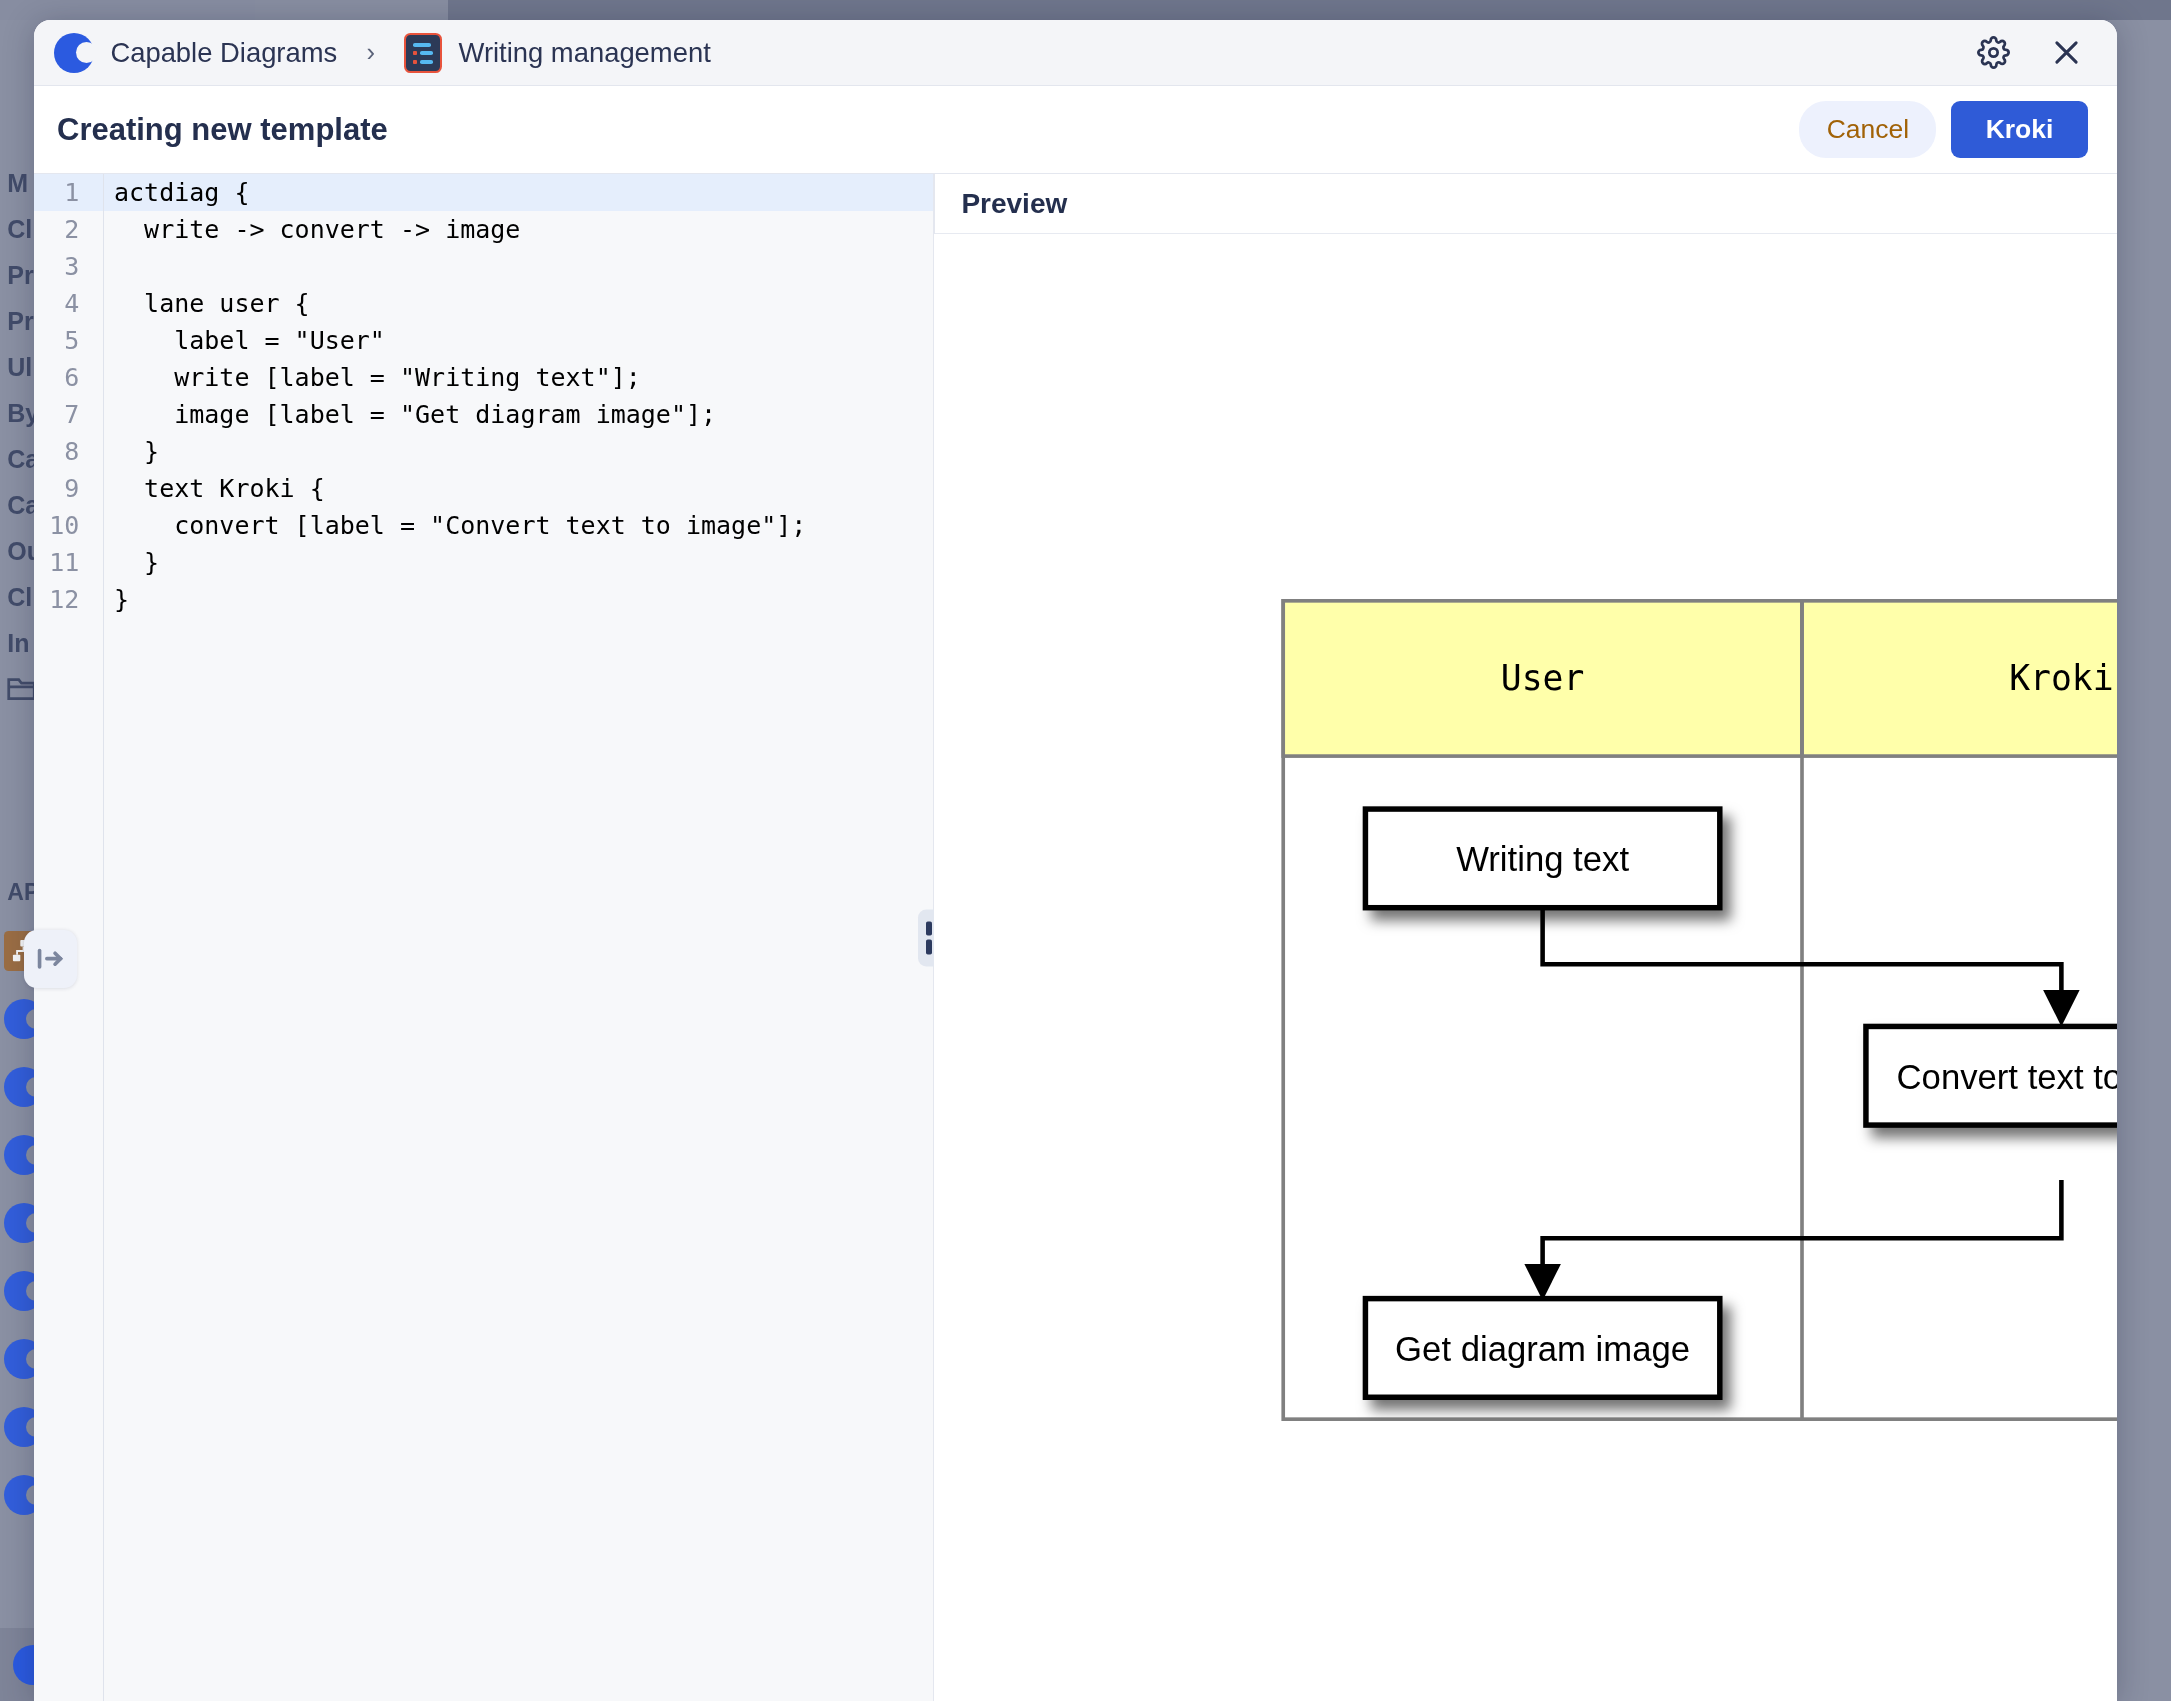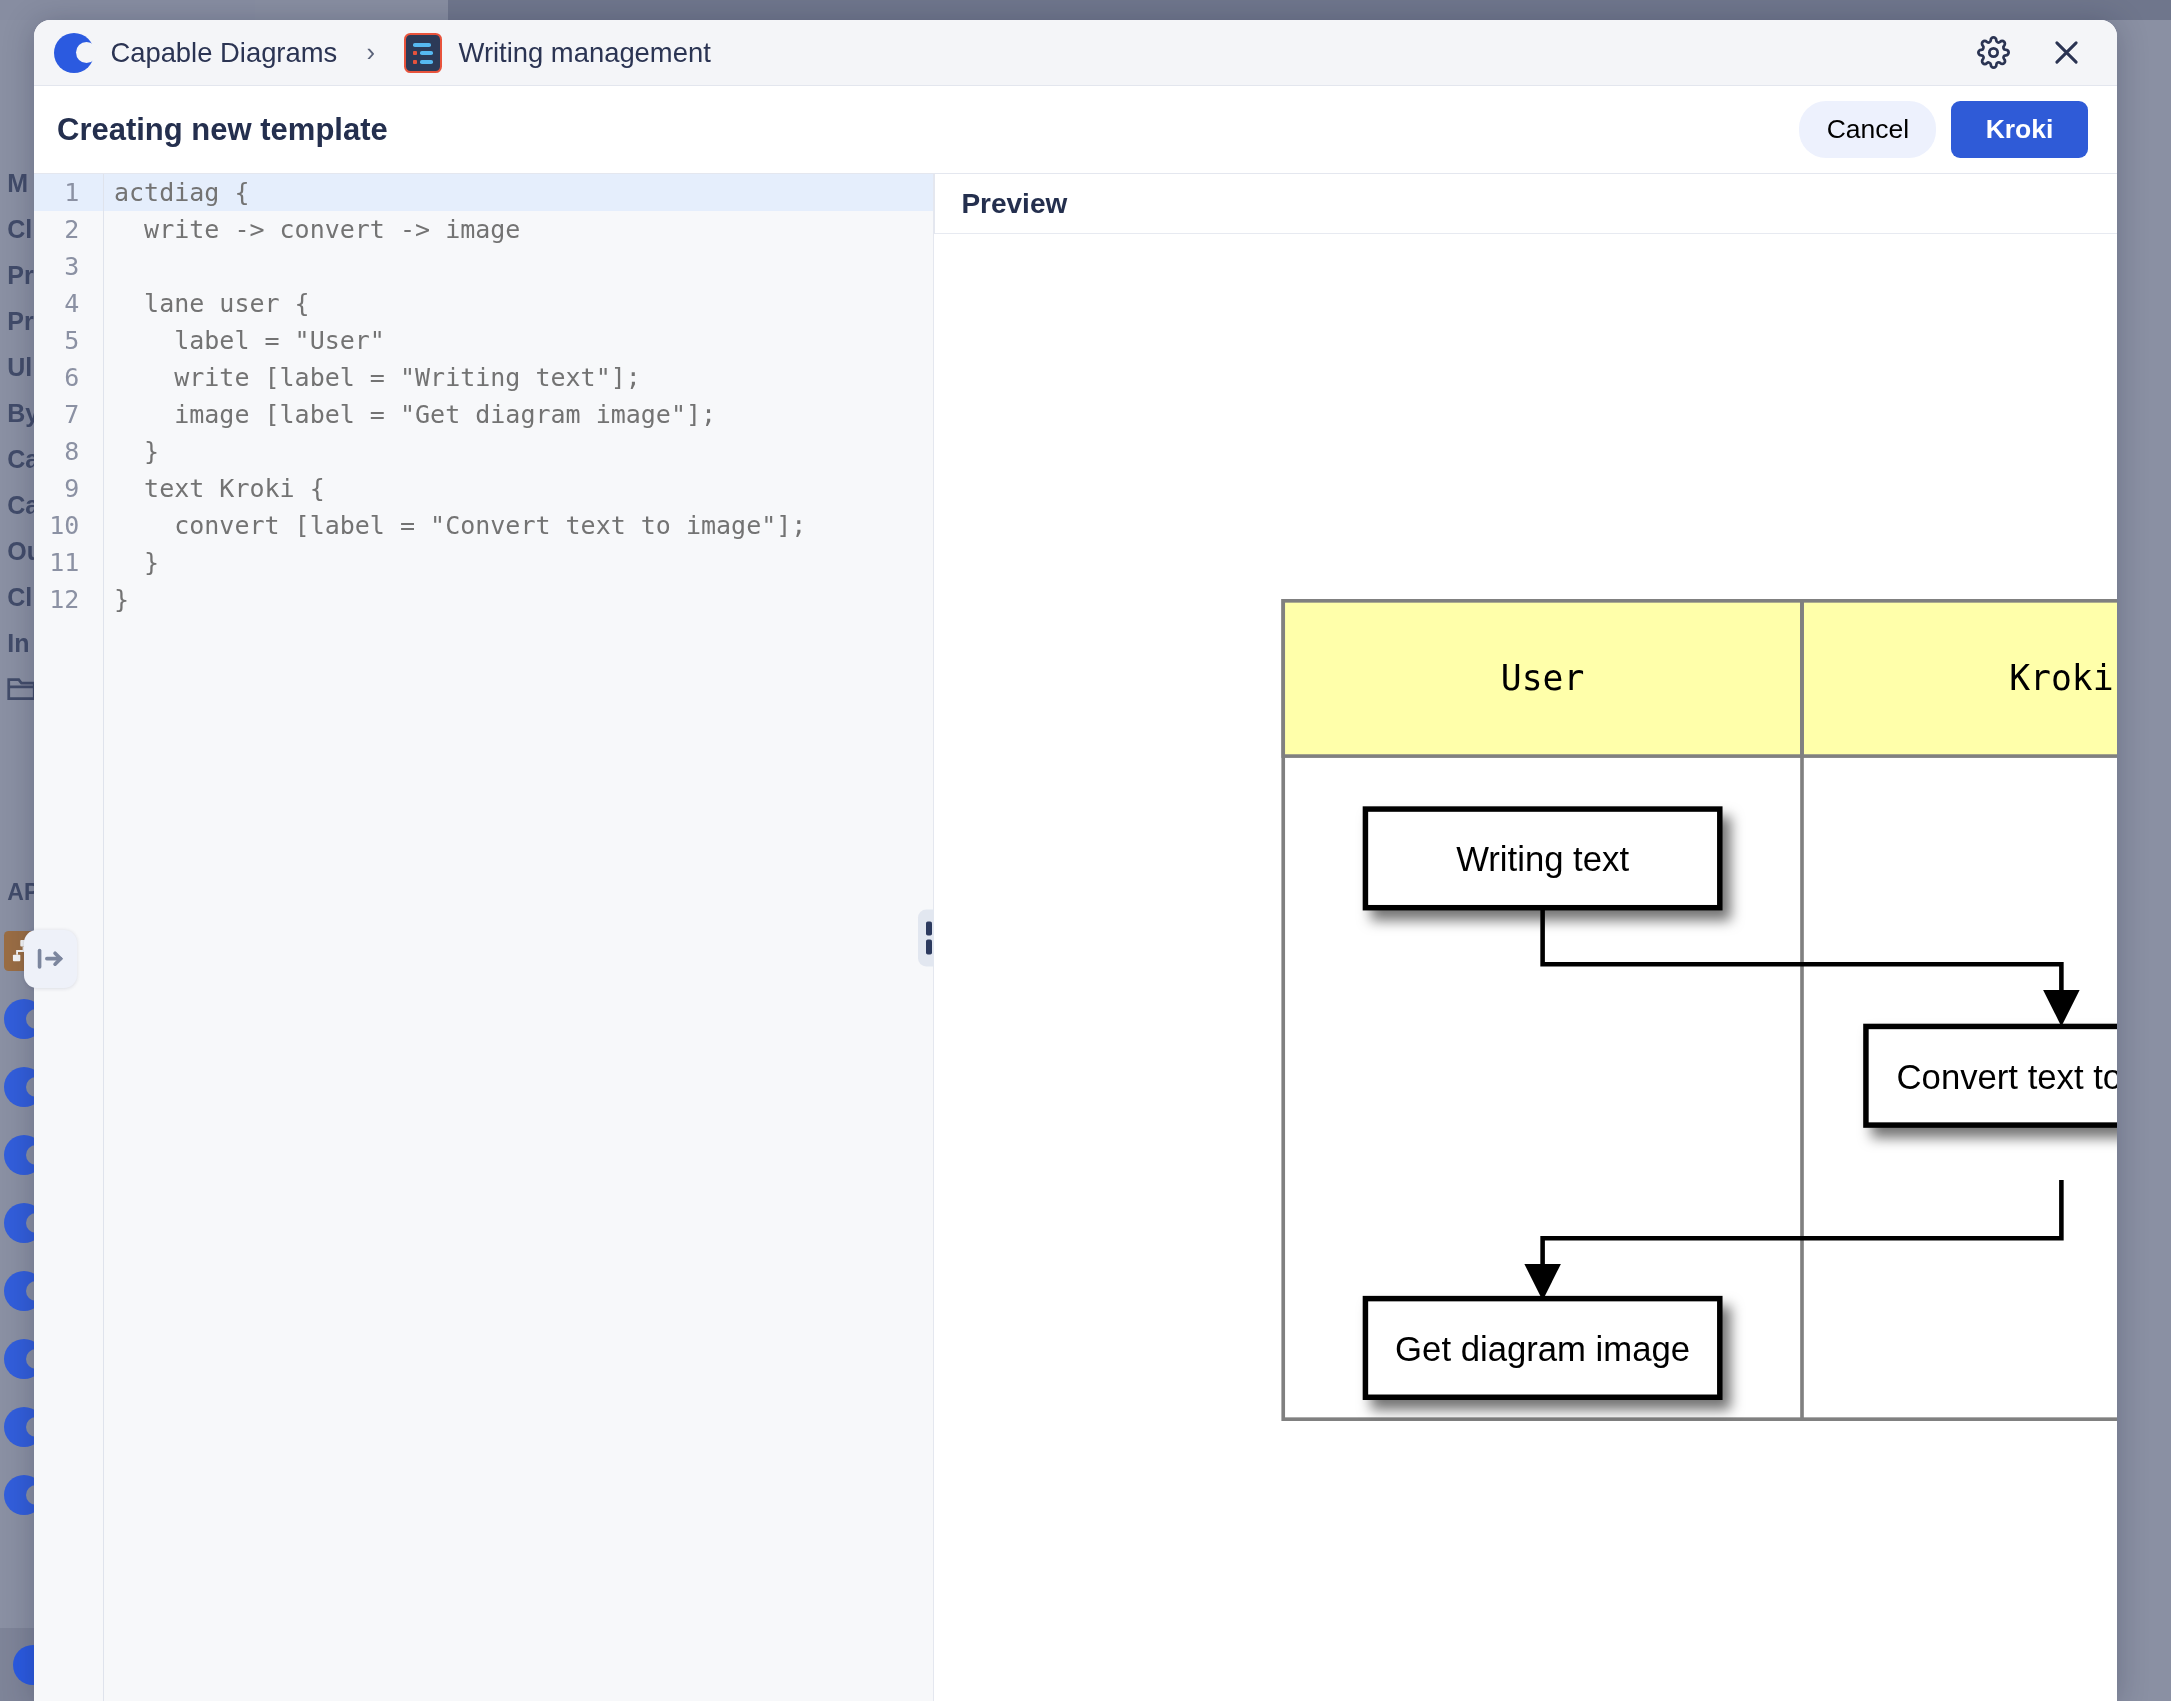--- a/index.html
+++ b/index.html
@@ -128,21 +128,21 @@
     padding: 0 29px 0 23px;
   }
   #dialog-title { font-size: 31px; font-weight: 700; color: #242f4e; }
   #toolbar-buttons { margin-left: auto; display: flex; align-items: center; gap: 14.6px; }
   .btn {
     height: 57px; min-width: 137px; border-radius: 9.1px;
     font-size: 26.5px; font-family: "Liberation Sans", sans-serif;
     display: flex; align-items: center; justify-content: center;
     cursor: pointer; border: none; padding: 0 25.6px;
   }
-  .btn-secondary { background: #edf1fd; color: #000000; border-radius: 27px; }
+  .btn-secondary { background: #edf1fd; color: #a16207; border-radius: 27px; }
   .btn-primary   { background: #2f5bd7; color: #ffffff; font-weight: 600; }
 
   
   #modal-body { flex: 1; display: flex; min-height: 0; position: relative; }
 
   #edit-pane {
     width: 900px; flex: none; display: flex; flex-direction: column;
     border-right: 0.9px solid #e4e7ef; min-height: 0; background: #f7f8fa;
   }
   .pane-head {
@@ -159,21 +159,21 @@
     width: 60px; flex: none; text-align: right; padding-right: 14.6px;
     font-family: "DejaVu Sans Mono", monospace; font-size: 25px; color: #8b91a3;
   }
   .code-line.active .ln { color: #6b7governing; }
   .gutter-rule {
     position: absolute; left: 69px; top: 0; bottom: 0; width: 0.9px; background: #dfe3ec;
   }
   .ctext {
     padding-left: 20px;
     font-family: "DejaVu Sans Mono", monospace; font-size: 25px;
-    color: #737373; white-space: pre;
+    color: #000000; white-space: pre;
   }
 
   
   #splitter {
     position: absolute; left: 899px; top: 0; bottom: 0; width: 1.8px; background: #e4e7ef;
   }
   #splitter-handle {
     position: absolute; left: -14.6px; top: 50%; transform: translateY(-50%);
     width: 31px; height: 57px; border-radius: 8.2px; background: #e2e7f0;
     display: grid; grid-template-columns: 1fr 1fr; grid-template-rows: 1fr 1fr;

